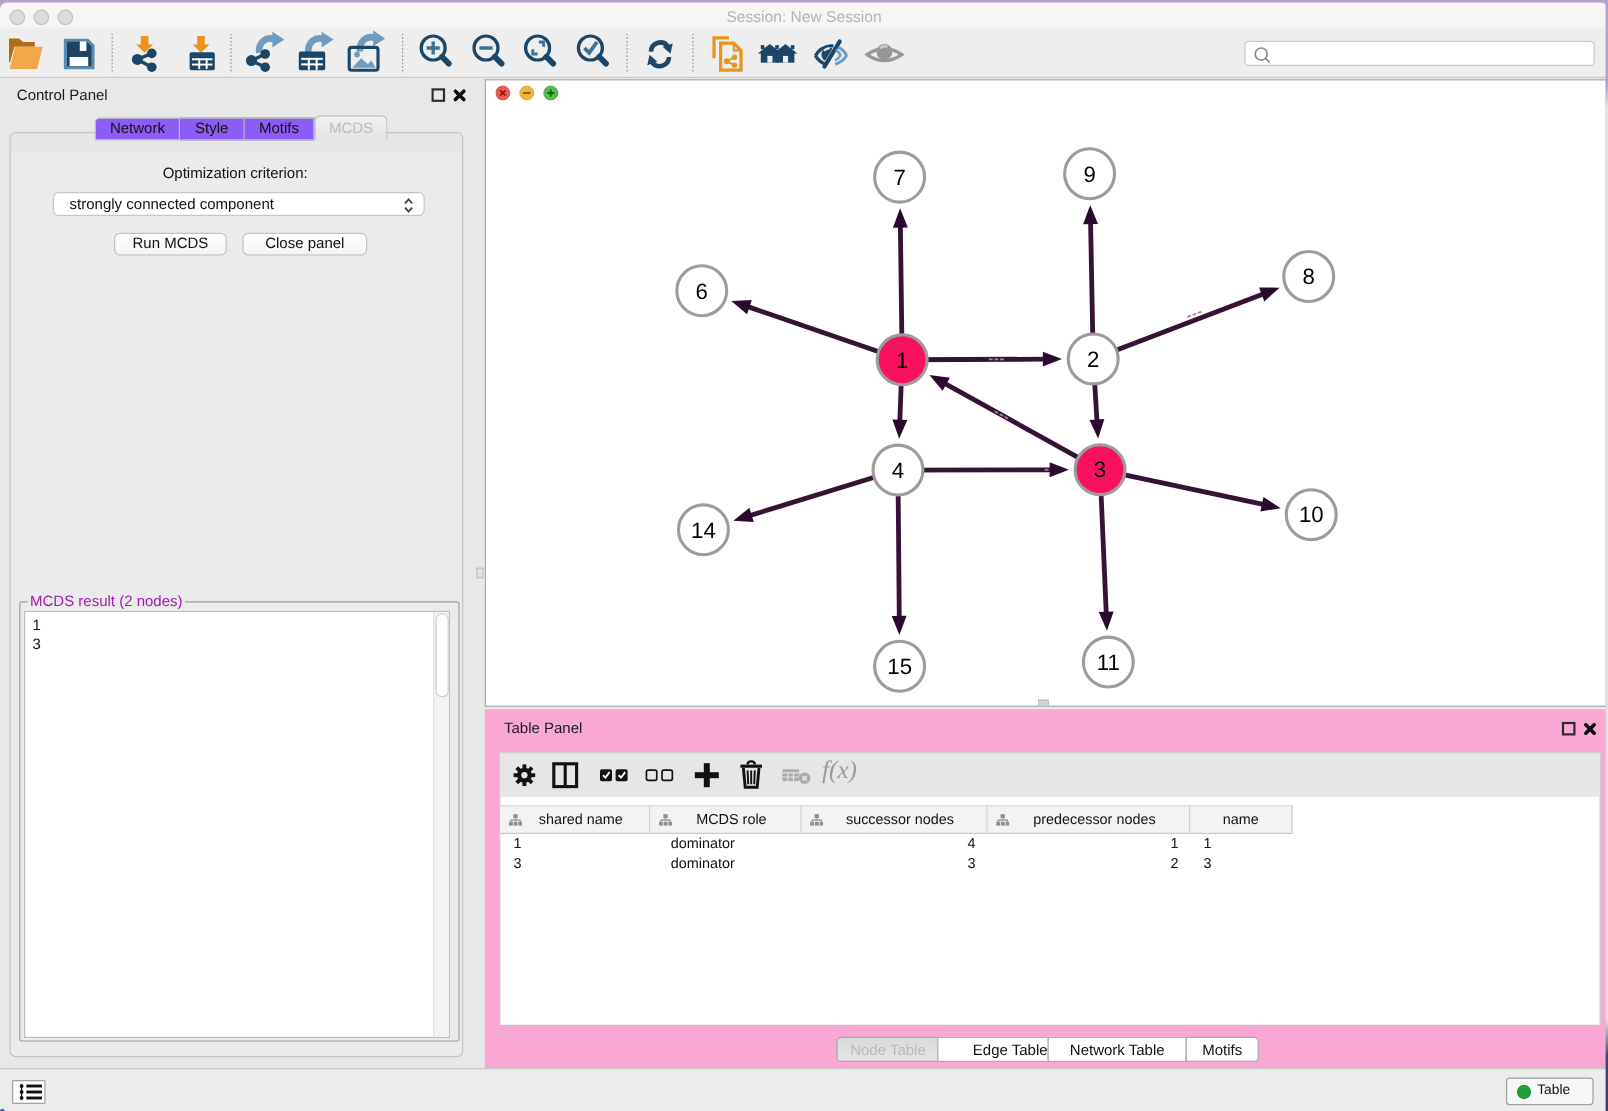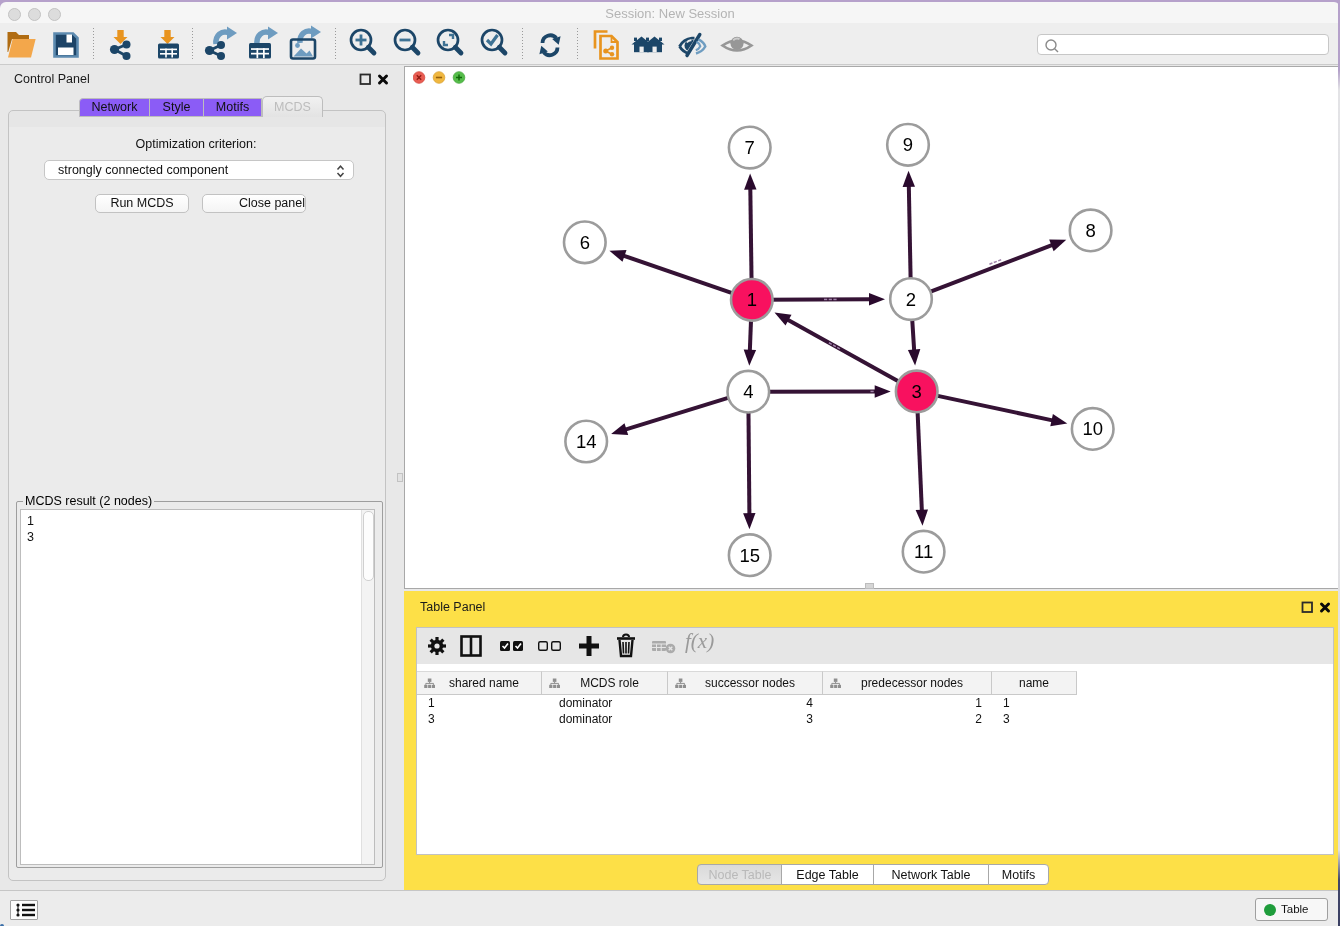--- a/index.html
+++ b/index.html
@@ -26,33 +26,33 @@
 .tabrow { position:absolute; top:32px; height:19px; background:#8b5cf6; border:1px solid #bdbdbd; font-size:12.5px;
   color:#111; text-align:center; line-height:17px; }
 .tabsel { background:linear-gradient(#f1f1f1,#e3e3e3); color:#bcbcbc; border:1px solid #bdbdbd;
   border-bottom:none; border-radius:5px 5px 0 0; height:21px; top:30px; line-height:21px; z-index:3; }
 #optlabel { position:absolute; left:0; top:71px; width:100%; text-align:center; font-size:12.5px; color:#111; }
 #optsel { position:absolute; left:44px; top:94px; width:310px; height:20px; background:#fff;
   border:1px solid #c6c6c6; border-radius:5px; font-size:12.5px; color:#111; line-height:18px; padding-left:13px; }
 .btn { position:absolute; top:128px; height:19px; background:linear-gradient(#ffffff,#f4f4f4); border:1px solid #c2c2c2;
   border-radius:5px; font-size:12.5px; color:#111; text-align:center; line-height:17px; }
 #fieldset { position:absolute; left:16px; top:435px; width:367px; height:367px; border:1px solid #9e9e9e; border-radius:2px; }
-#fs-legend { position:absolute; left:6px; top:-8px; background:#ebebeb; padding:0 2px; font-size:12.5px; color:#000000;text-align:center; }
+#fs-legend { position:absolute; left:6px; top:-8px; background:#ebebeb; padding:0 2px; font-size:12.5px; color:#a21caf;text-align:center; }
 #fs-text { position:absolute; left:3px; top:7px; width:355px; height:356px; background:#fff; border:1px solid #bdbdbd;
   font-size:12.5px; color:#111; line-height:15.5px; padding:4px 0 0 6px; }
 #fs-sb { position:absolute; right:0px; top:0px; width:13px; height:354px; background:#f3f3f3; border-left:1px solid #e0e0e0; }
 #fs-thumb { position:absolute; left:1px; top:1px; width:11px; height:70px; background:#fdfdfd; border:1px solid #d0d0d0; border-radius:5px; }
 
 #netframe { left:404px; top:66px; width:935px; height:523px; background:#fff; border:1px solid #a8a8a8; border-top:1px solid #a9a9a9; }
 #nettitle { position:absolute; left:0; top:0; width:100%; height:19px; background:linear-gradient(#f4f4f4,#d8d8d8);
   border-bottom:1px solid #b4b4b4; text-align:center; font-size:12.5px; font-weight:700; color:#111; line-height:19px; }
 #netsvg { position:absolute; left:0; top:20px; }
 #canvashandle { position:absolute; left:460px; top:516px; width:9px; height:6px; background:#d6d6d6; border:1px solid #bdbdbd; }
 
-#tpanel { left:404px; top:591px; width:936px; height:299px; background:#fde047; }
+#tpanel { left:404px; top:591px; width:936px; height:299px; background:#f9a8d4; }
 #tp-title { position:absolute; left:16px; top:9px; font-size:12.5px; color:#1a1a1a; }
 #tp-box { position:absolute; left:12px; top:36px; width:918px; height:228px; background:#fff; border:1px solid #c2c2c2; }
 #tp-toolbar { position:absolute; left:0; top:0; width:100%; height:36px; background:#e6e6e6; }
 #tp-header { position:absolute; left:0; top:43px; height:24px; font-size:12px; color:#111; }
 .hcell { position:absolute; top:0; height:24px; background:#f3f3f3; padding-left:10px; border-right:1px solid #c9c9c9;
   border-bottom:1px solid #c9c9c9; border-top:1px solid #d9d9d9; text-align:center; line-height:23px; }
 .hico { position:absolute; left:7px; top:6px; }
 .trow { position:absolute; font-size:12px; color:#111; height:16px; line-height:16px; }
 .tc { position:absolute; }
 
@@ -247,21 +247,21 @@
   <div class="tabrow" style="left:204px; width:58px; border-left:none;">Motifs</div>
   <div class="tabrow tabsel" style="left:262px; width:61px;">MCDS</div>
   <div id="optlabel">Optimization criterion:</div>
   <div id="optsel">strongly connected component
     <svg width="9" height="13" style="position:absolute;right:8px;top:3.5px;">
       <path d="M1.5 4.5 L4.5 1.2 L7.5 4.5" fill="none" stroke="#444" stroke-width="1.5"></path>
       <path d="M1.5 8 L4.5 11.3 L7.5 8" fill="none" stroke="#444" stroke-width="1.5"></path>
     </svg>
   </div>
   <div class="btn" style="left:95px; width:94px;">Run MCDS</div>
-  <div class="btn" style="left:202px; width:104px;text-align:right;">Close panel</div>
+  <div class="btn" style="left:202px; width:104px;">Close panel</div>
   <div id="fieldset">
     <div id="fs-legend">MCDS result (2 nodes)</div>
     <div id="fs-text">1<br>3
       <div id="fs-sb">
           <div id="fs-thumb"></div>
         </div>
     </div>
   </div>
 </div>
 <div class="abs" style="left:397px;top:473px;width:6px;height:9px;background:#e2e2e2;border:1px solid #c2c2c2;"></div>
@@ -458,21 +458,21 @@
         <span class="tc" style="left:11px;">3</span>
         <span class="tc" style="left:142px;">dominator</span>
         <span class="tc" style="left:336px; width:60px; text-align:right;">3</span>
         <span class="tc" style="left:505px; width:60px; text-align:right;">2</span>
         <span class="tc" style="left:586px;">3</span>
       </div>
 
   </div>
   <div id="segtabs">
       <div class="seg" style="left:0px; width:86px; background:linear-gradient(#dadada,#e6e6e6); color:#b9b9b9; border-radius:4px 0 0 4px;">Node Table</div>
-<div class="seg" style="left:85px; width:93px; margin-left:-1px;">Edge Table</div>
+<div class="seg" style="left:85px; width:93px; margin-left:-1px;text-align:right;">Edge Table</div>
 <div class="seg" style="left:177px; width:116px; margin-left:-1px;">Network Table</div>
 <div class="seg" style="left:292px; width:61px; border-radius:0 4px 4px 0; margin-left:-1px;text-align:center;">Motifs</div>
 </div>
 </div>
 <div class="abs" id="statusbar">
   <div id="listbtn">
       <svg width="26" height="18" style="position:absolute;left:3px;top:0px;">
     <line x1="4" y1="4" x2="4" y2="14" stroke="#111" stroke-width="1"></line>
     <circle cx="4" cy="4" r="1.6" fill="#111"></circle>
         <rect x="8" y="2.8" width="13" height="2.4" fill="#111"></rect>

